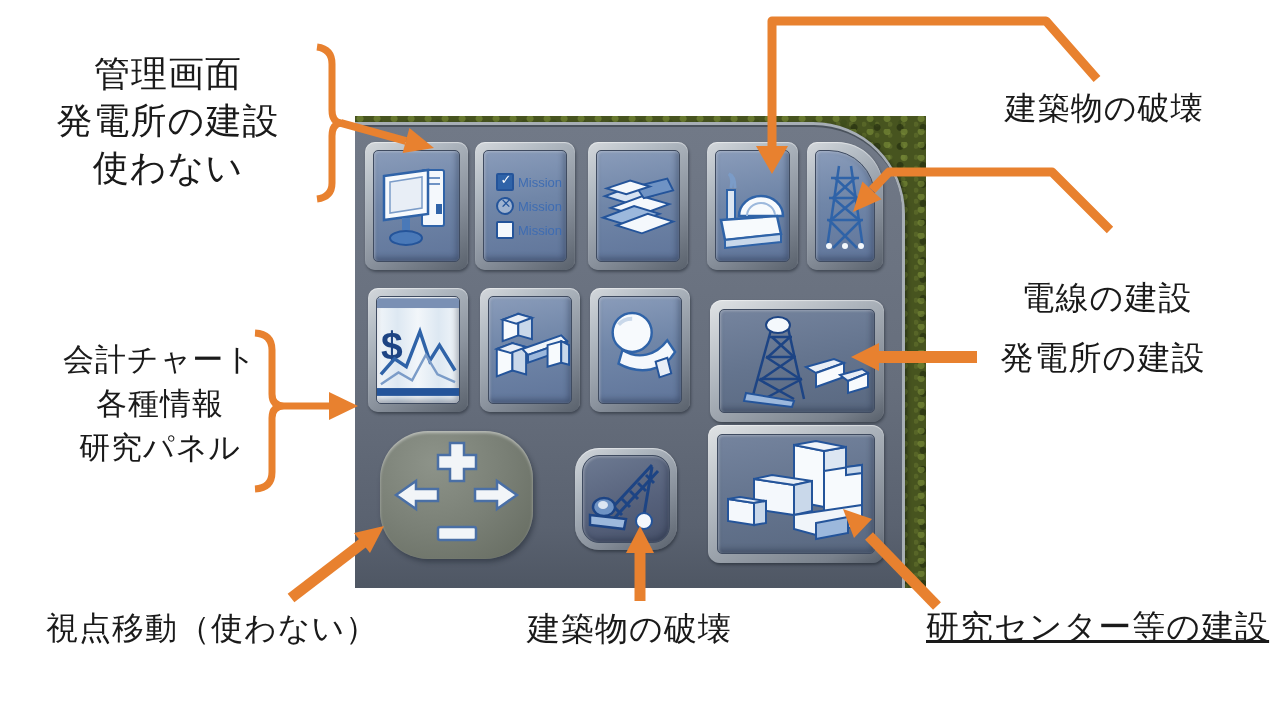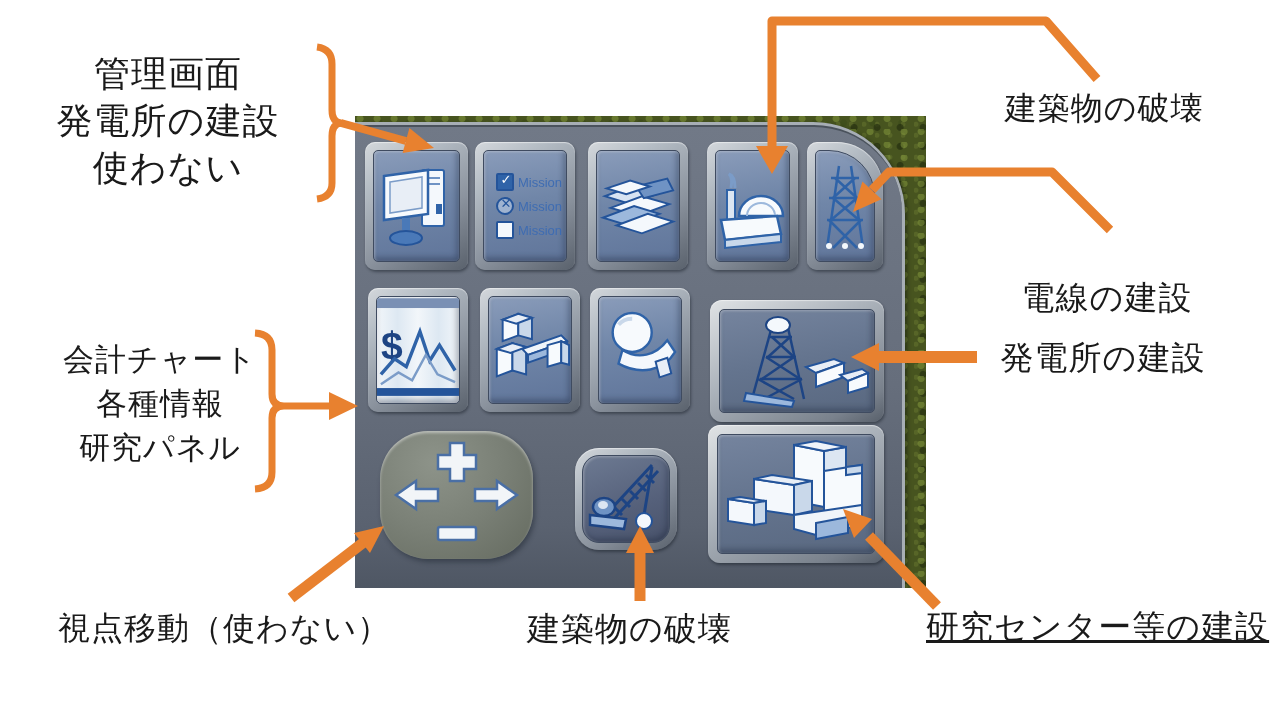--- a/index.html
+++ b/index.html
@@ -288,21 +288,21 @@
 
   <div class="lbl" style="left:40px;top:338px;width:240px;font-size:31px;line-height:44px;">
     <div>会計チャート</div>
     <div>各種情報</div>
     <div>研究パネル</div>
   </div>
 
   <div class="lbl" style="left:954px;top:87px;width:300px;font-size:32px;">建築物の破壊</div>
   <div class="lbl" style="left:957px;top:233px;width:300px;font-size:33px;margin-top:43px;">電線の建設</div>
   <div class="lbl" style="left:953px;top:336px;width:300px;font-size:33px;">発電所の建設</div>
-  <div class="lbl" style="left:42px;top:607px;width:340px;font-size:32px;white-space:nowrap;margin-left:12px;">視点移動（使わない）</div>
+  <div class="lbl" style="left:42px;top:607px;width:340px;font-size:32px;white-space:nowrap;">視点移動（使わない）</div>
   <div class="lbl" style="left:527px;top:607px;width:200px;font-size:33px;white-space:nowrap;text-align:right;">建築物の破壊</div>
   <div class="lbl" style="left:926px;top:605px;width:340px;font-size:33px;white-space:nowrap;text-decoration:underline;">研究センター等の建設</div>
 
   <svg id="svg-overlay" viewBox="0 0 1280 720">
     <g stroke="#E8812F" fill="none" stroke-linejoin="round">
 
       <path d="M317 47 Q332 49 332 64 L332 110 Q332 122 341 123 Q332 124 332 136 L332 183 Q332 197 317 199" stroke-width="7"></path>
       <line x1="341" y1="123" x2="406" y2="141" stroke-width="8"></line>
 
       <path d="M255 333 Q272 334 272 350 L272 394 Q272 406 284 406 M255 489 Q272 488 272 472 L272 418 Q272 406 284 406 L330 406" stroke-width="7"></path>

